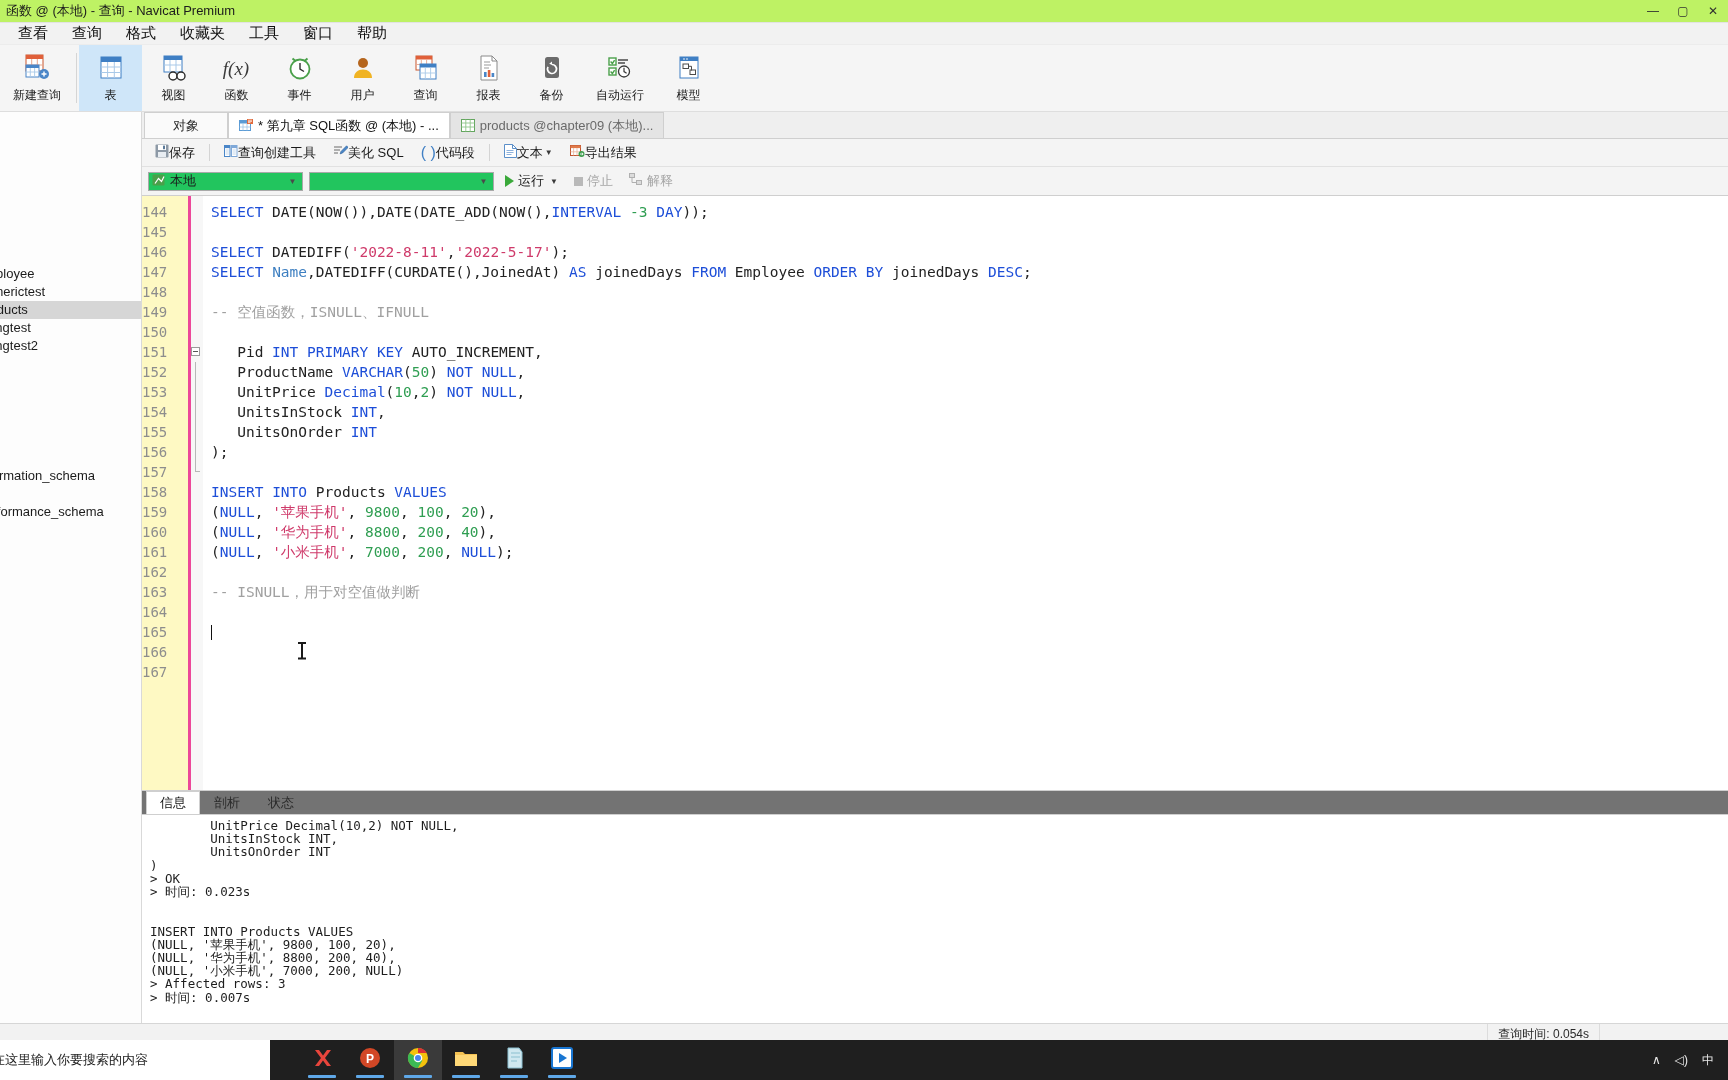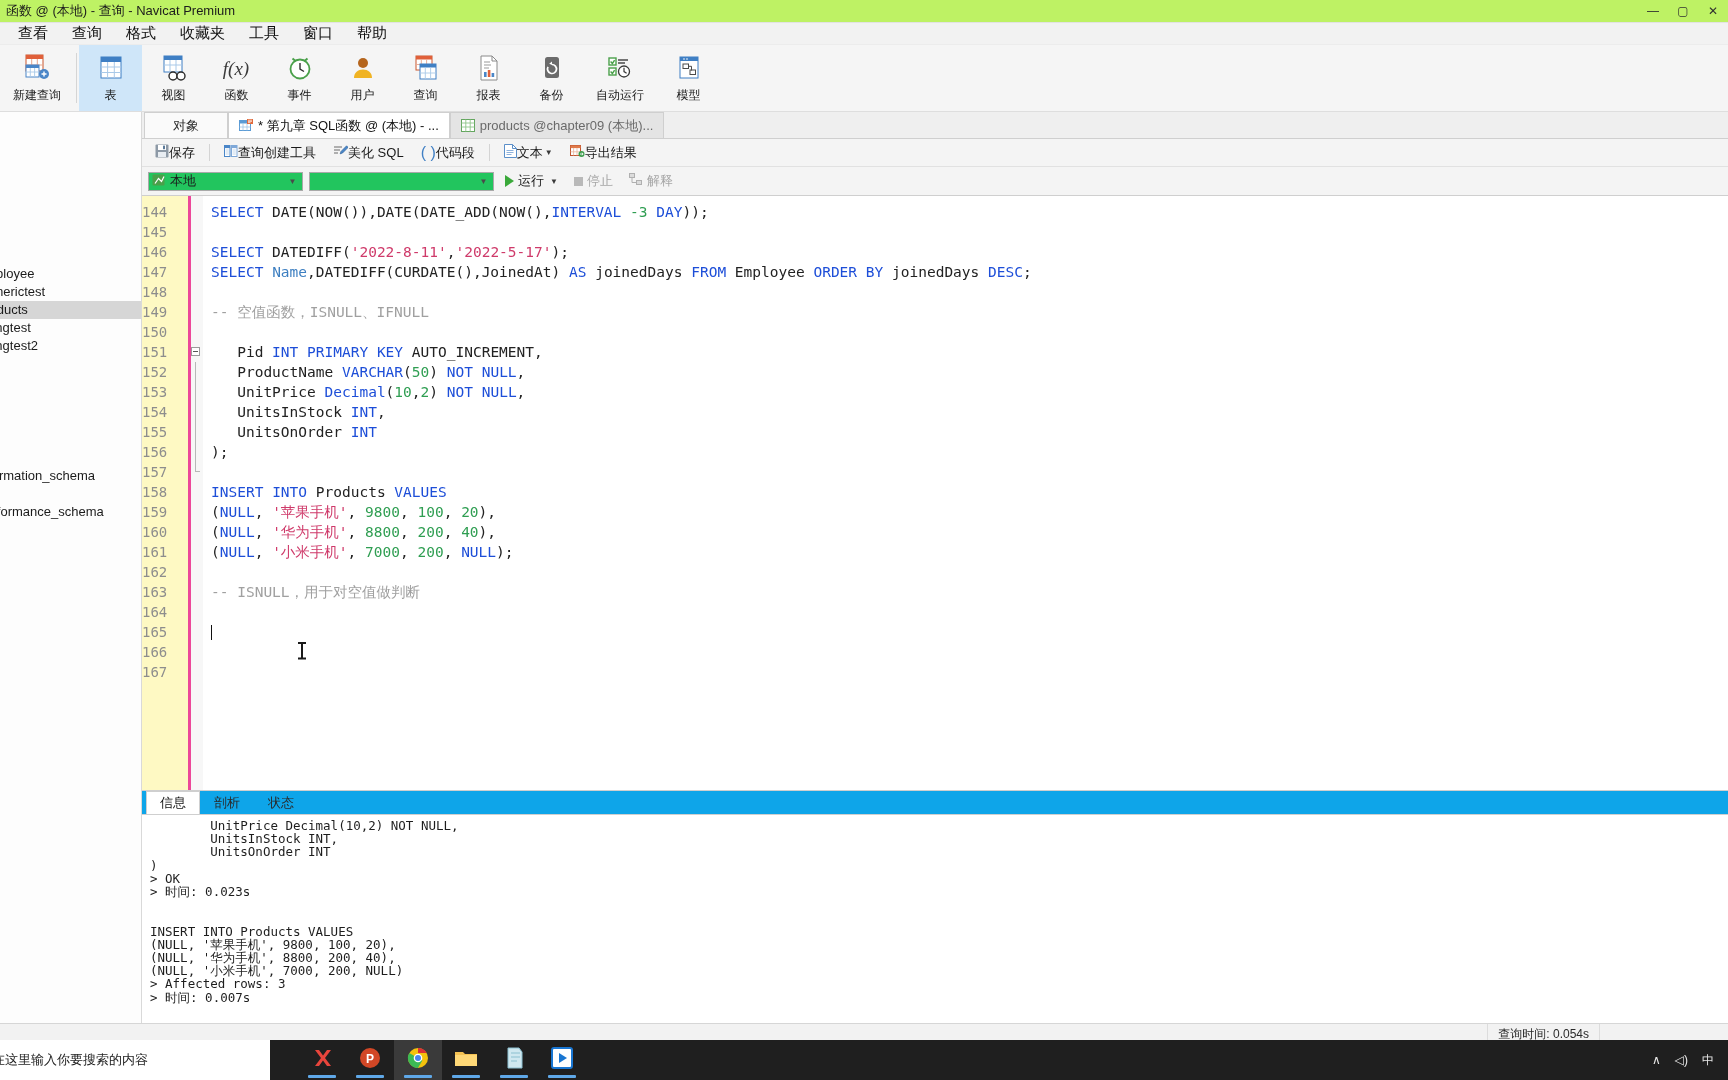--- a/index.html
+++ b/index.html
@@ -100,21 +100,21 @@
   .num{color:#2f9e52;} .cmt{color:#a0a0a0;} .id{color:#3d7fc1;}
   .caretbar{display:inline-block;width:1px;height:15px;background:#111;vertical-align:-3px;}
   .ibeam{position:absolute;left:156px;top:446px;width:8px;height:17px;}
   .ibeam:before{content:"";position:absolute;left:3px;top:0;width:1.5px;height:17px;background:#1a1a1a;}
   .ibeam:after{content:"";position:absolute;left:0;top:0;width:8px;height:1.5px;background:#1a1a1a;
     box-shadow:0 15.5px 0 0 #1a1a1a;}
 
   
   .results{height:232px;border-top:1px solid #cfcfcf;background:#fff;display:flex;
     flex-direction:column;}
-  .rtabs{height:23px;display:flex;align-items:flex-end;background:#0ea5e9;padding-left:4px;
+  .rtabs{height:23px;display:flex;align-items:flex-end;background:#737373;padding-left:4px;
     border-bottom:1px solid #cfcfcf;}
   .rtab{height:22px;padding:0 13px;display:flex;align-items:center;font-size:13px;
     color:#2a2a2a;border:1px solid transparent;border-bottom:none;}
   .rtab.active{background:#fff;border-color:#cfcfcf;color:#111;}
   .log{flex:1;padding:4px 0 0 8px;font-family:"DejaVu Sans Mono","Liberation Mono",monospace;
     font-size:12.5px;line-height:13.2px;color:#1d1d1d;white-space:pre;overflow:hidden;}
 
   
   .statusbar{height:20px;background:#f2f2f2;border-top:1px solid #d6d6d6;display:flex;
     align-items:center;justify-content:flex-end;}

